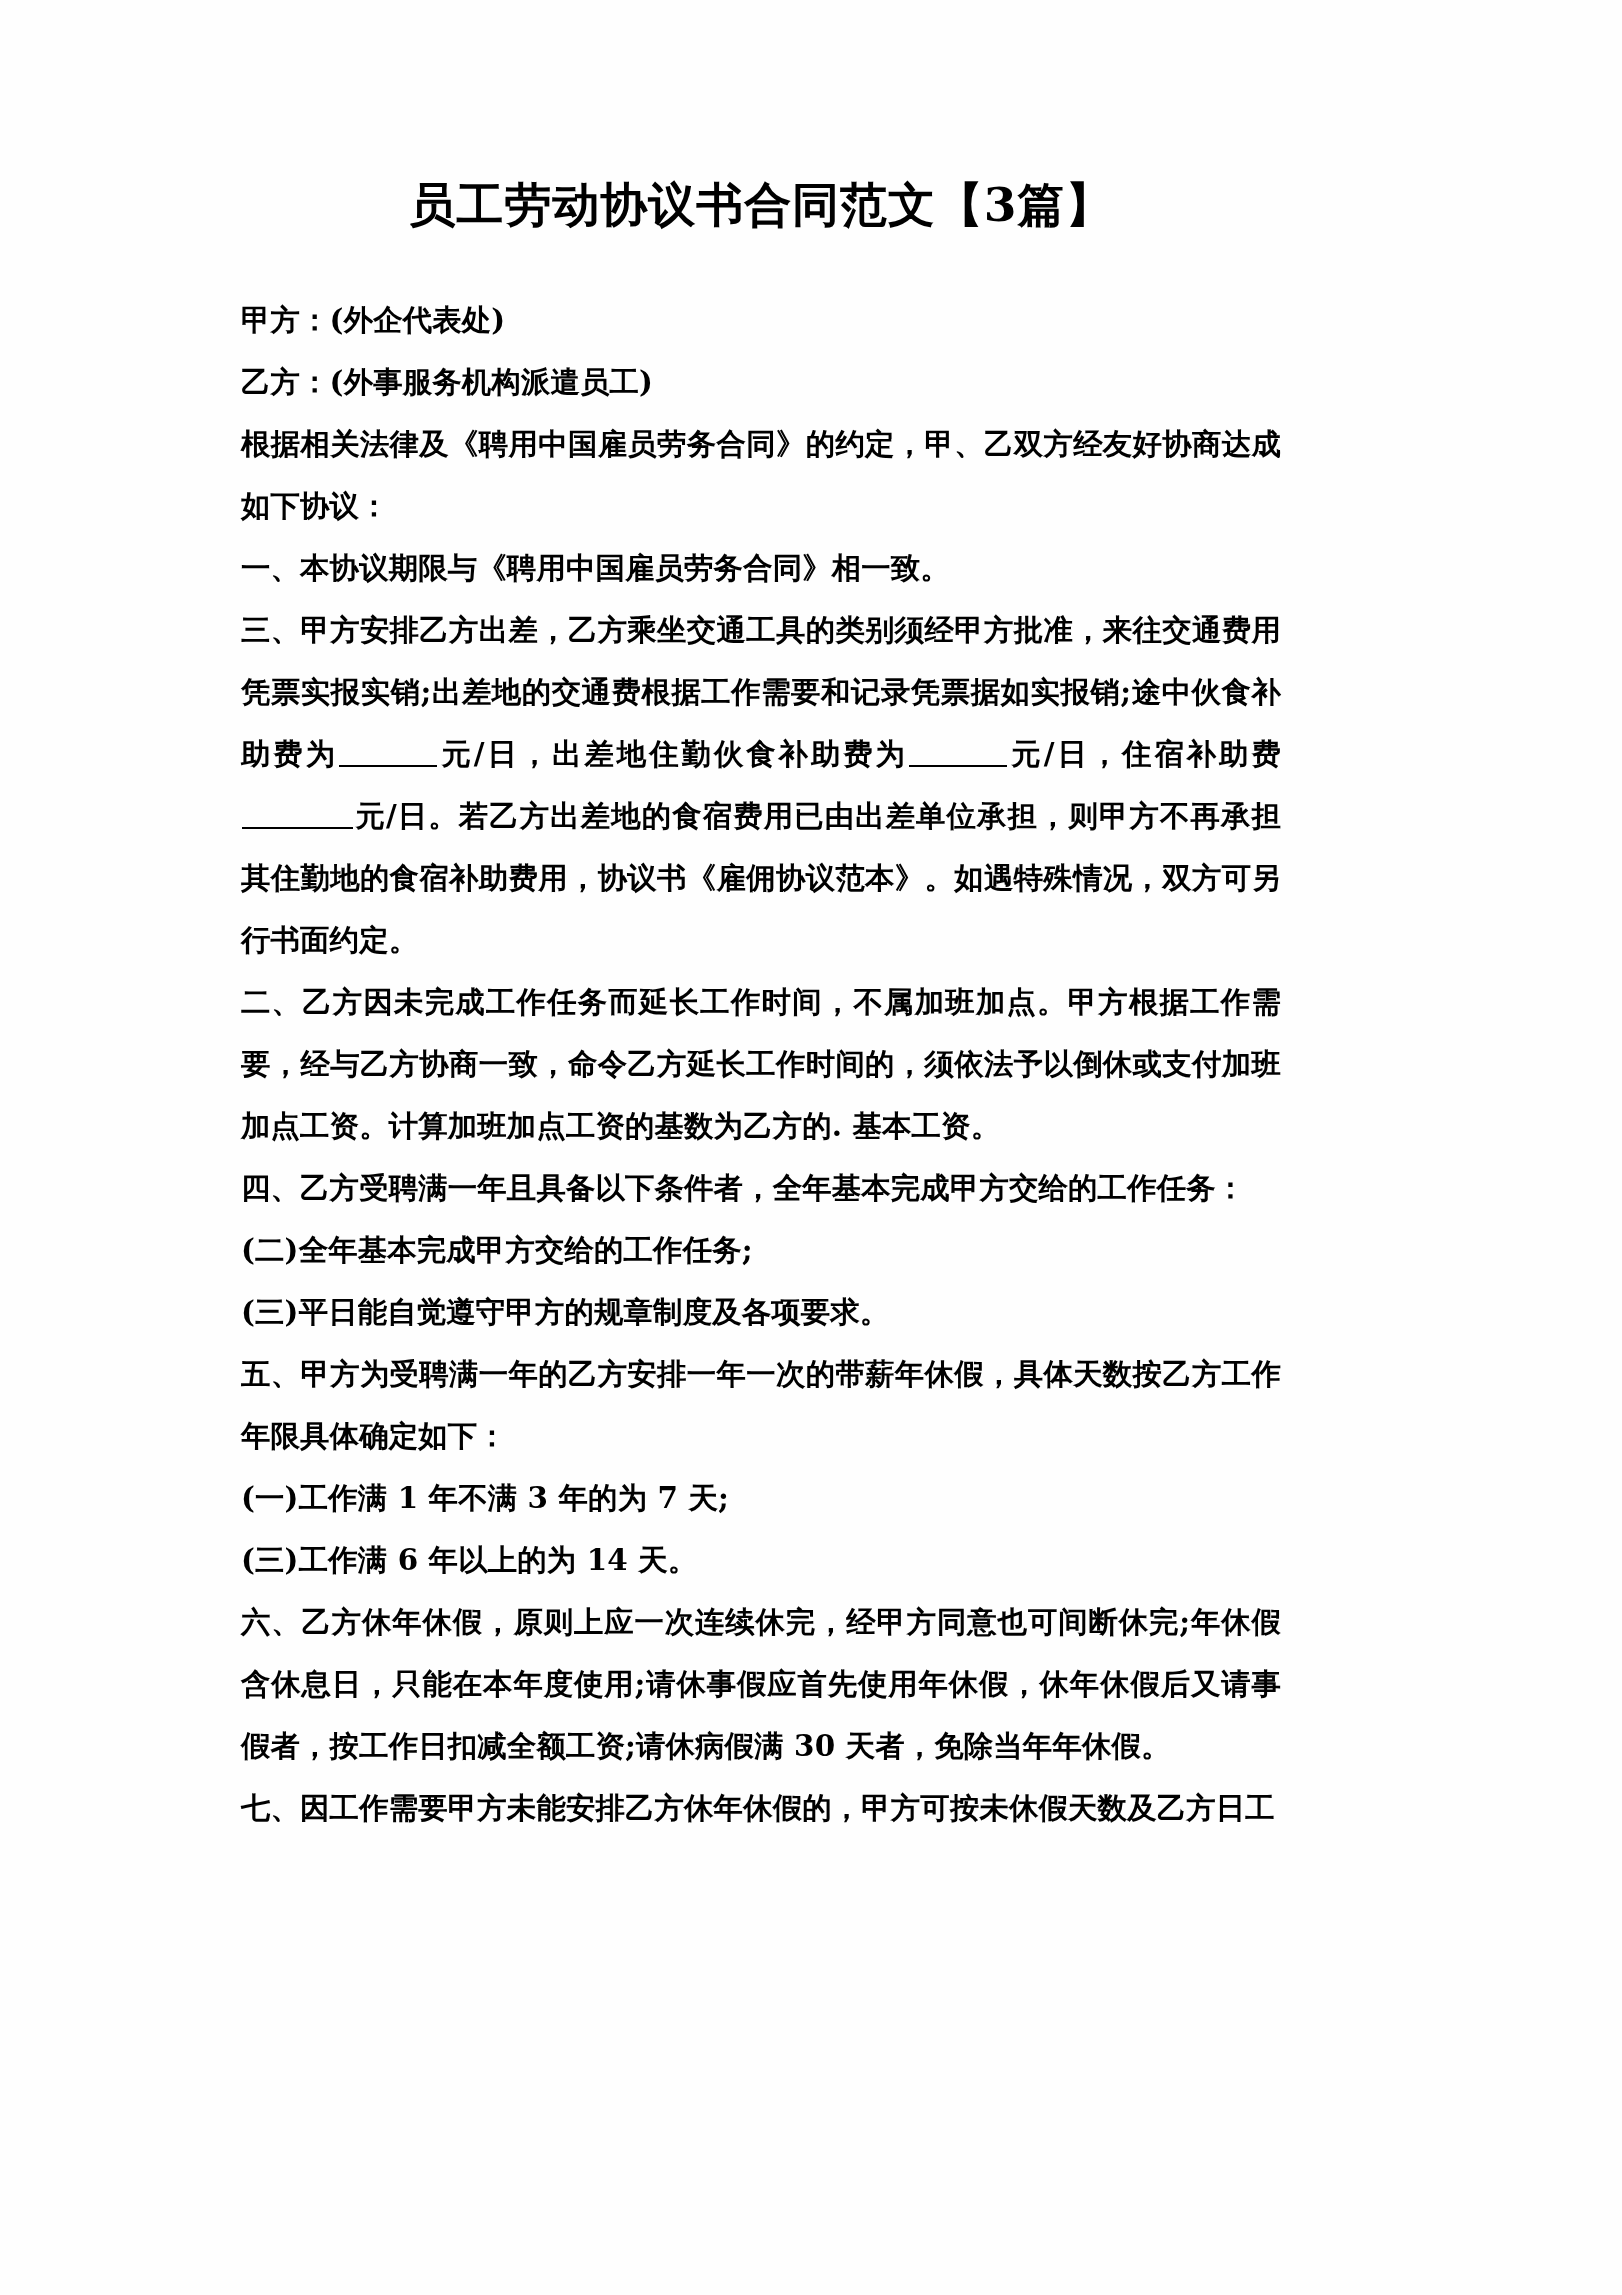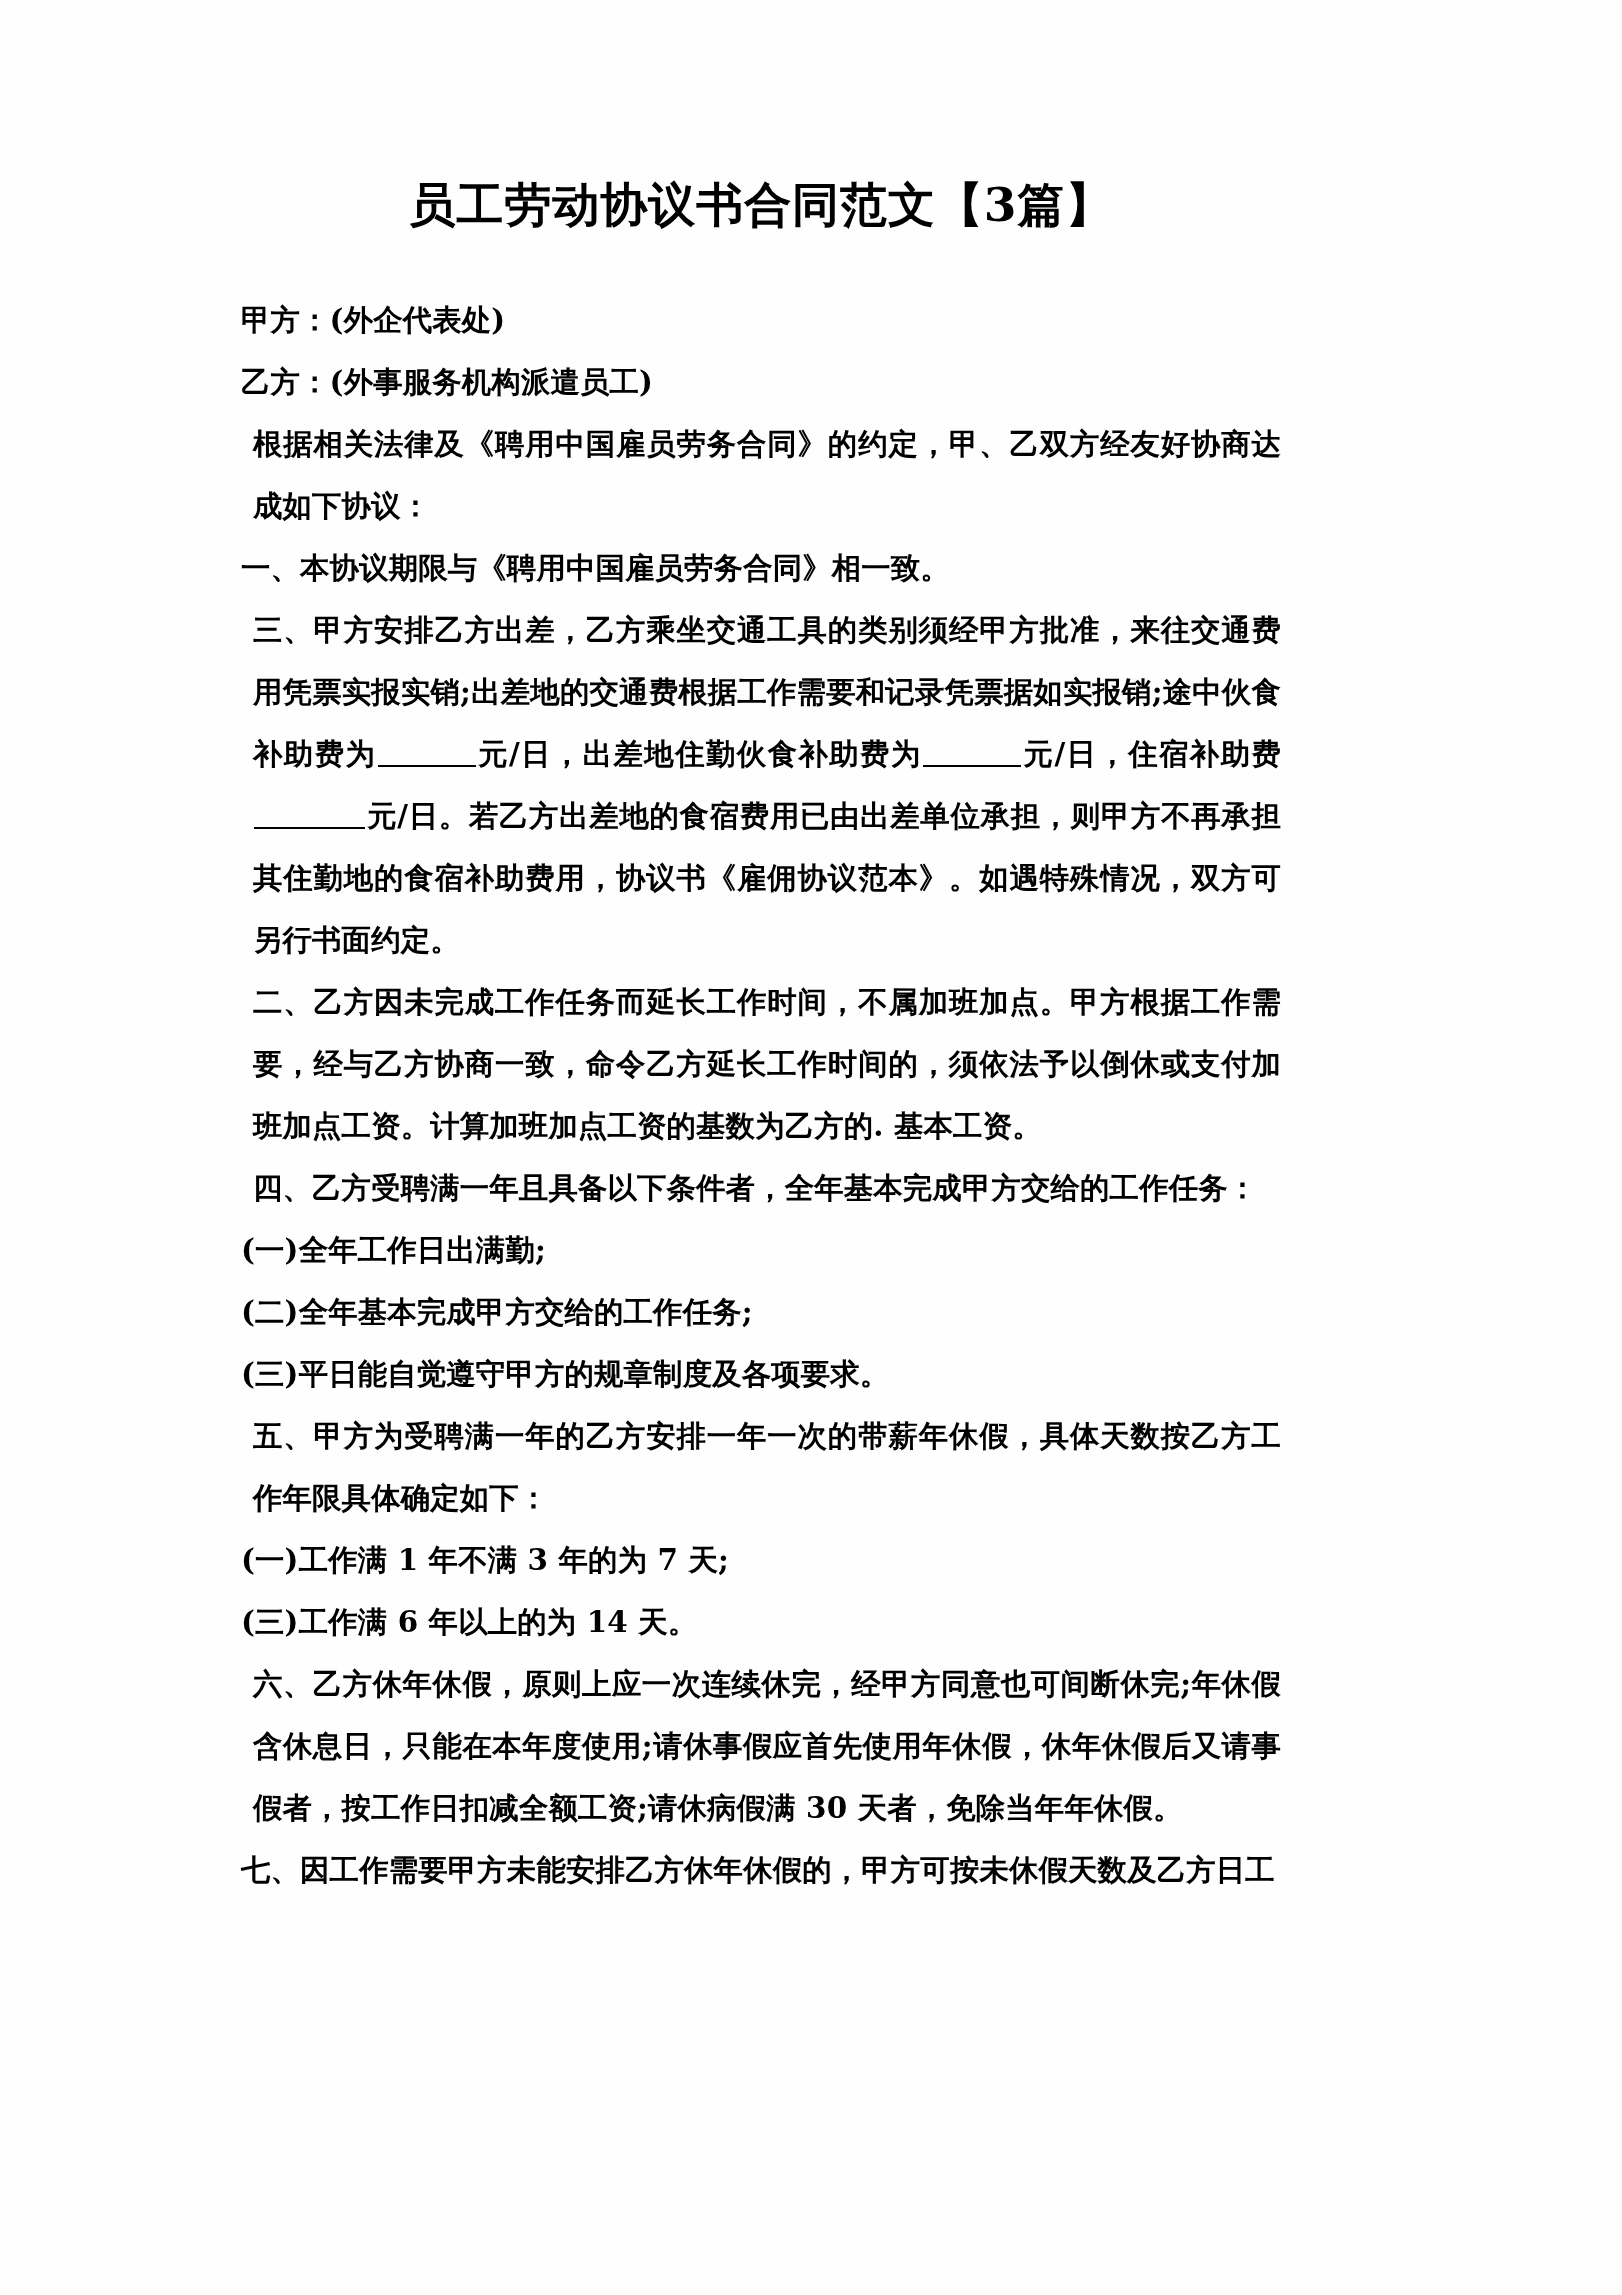--- a/index.html
+++ b/index.html
@@ -58,21 +58,20 @@
     text-justify: inter-ideograph;
     text-align-last: left;
     letter-spacing: 0.005em;
     word-break: break-all;
     font-weight: 700;
   }
 
   
   p.para.full {
     text-align: justify;
-    margin-left: 12px;
   }
 
   
   p.para.short {
     text-align: left;
   }
 
   .blank {
     display: inline-block;
     border-bottom: 2px solid #000;
@@ -102,21 +101,20 @@
       <p class="para short">一、本协议期限与《聘用中国雇员劳务合同》相一致。</p>
 
       <p class="para full">
         <span>三、甲方安排乙方出差，乙方乘坐交通工具的类别须经甲方批准，来往交通费用凭票实报实销;出差地的交通费根据工作需要和记录凭票据如实报销;途中伙食补助费为</span><span class="blank"></span><span>元/日，出差地住勤伙食补助费为</span><span class="blank"></span><span>元/日，住宿补助费</span><span class="blank wide"></span><span>元/日。若乙方出差地的食宿费用已由出差单位承担，则甲方不再承担其住勤地的食宿补助费用，协议书《雇佣协议范本》。如遇特殊情况，双方可另行书面约定。</span>
       </p>
 
       <p class="para full">二、乙方因未完成工作任务而延长工作时间，不属加班加点。甲方根据工作需要，经与乙方协商一致，命令乙方延长工作时间的，须依法予以倒休或支付加班加点工资。计算加班加点工资的基数为乙方的. 基本工资。</p>
 
       <p class="para full">四、乙方受聘满一年且具备以下条件者，全年基本完成甲方交给的工作任务：</p>
 
-      <p class="para short">(一)全年工作日出满勤;</p>
 
       <p class="para short">(二)全年基本完成甲方交给的工作任务;</p>
 
       <p class="para short">(三)平日能自觉遵守甲方的规章制度及各项要求。</p>
 
       <p class="para full">五、甲方为受聘满一年的乙方安排一年一次的带薪年休假，具体天数按乙方工作年限具体确定如下：</p>
 
       <p class="para short">(一)工作满 1 年不满 3 年的为 7 天;</p>
 
 

